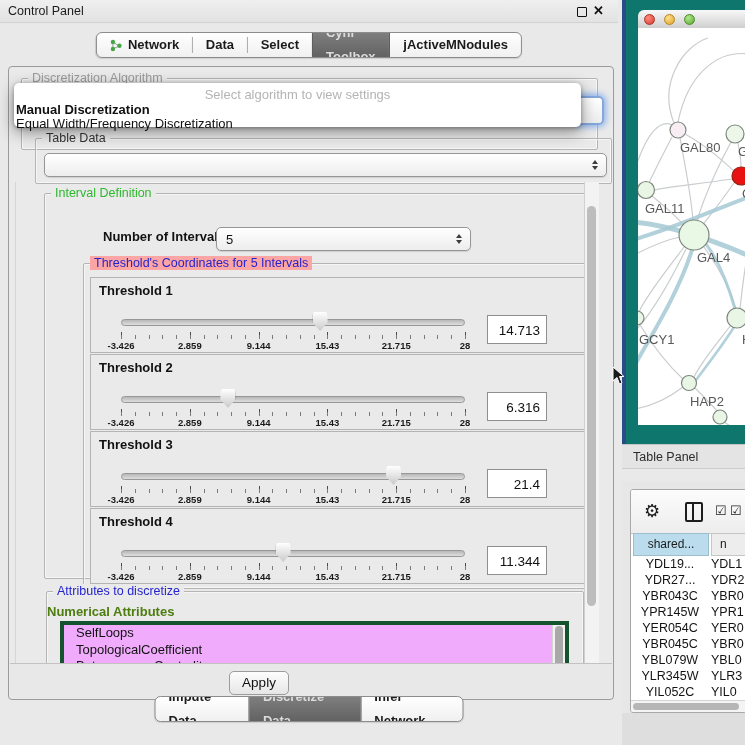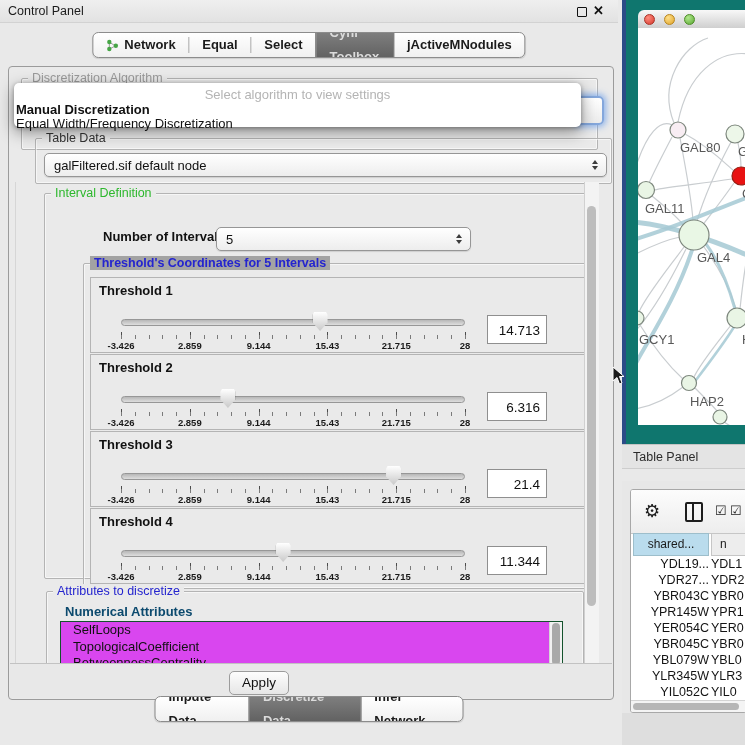--- a/index.html
+++ b/index.html
@@ -45,40 +45,40 @@
   #tabledata-combo{left:8px;top:14px;width:552px;height:22px;}
   
   #viewport{position:absolute;left:6px;top:115px;width:568px;height:482px;overflow:hidden;border-left:1px solid #d6d6d6;}
   #vscroll{position:absolute;left:575px;top:115px;width:14px;height:482px;background:#f3f3f3;border-left:1px solid #d0d0d0;}
   #vscroll .thumb{position:absolute;left:2px;top:24px;width:9px;height:400px;border-radius:5px;background:#bdbdbd;}
   #interval-group{left:28px;top:11px;width:540px;height:384px;}
   #interval-group > .group-title{color:#2db82d;}
   #noi-label{position:absolute;left:58px;top:35px;font-size:13px;font-weight:bold;color:#111;}
   #noi-combo{left:171px;top:33px;width:244px;height:22px;}
   #thr-group{left:38px;top:69px;width:524px;height:324px;}
-  #thr-group > .group-title{color:#2424cf;background:#a3a3a3;font-weight:bold;}
+  #thr-group > .group-title{color:#2424cf;background:#fca5a5;}
   .thr-box{position:absolute;left:6px;width:512px;height:74px;border:1px solid #b4b4b4;background:#eaeaea;}
   .thr-label{position:absolute;left:8px;top:5px;font-size:13px;font-weight:bold;color:#111;}
   .slider{position:absolute;left:30px;top:34px;width:345px;height:40px;}
   .track{position:absolute;left:0;top:7px;width:344px;height:7px;border-radius:4px;
     background:linear-gradient(#b7b7b7,#dedede);border:1px solid #979797;box-sizing:border-box;}
   .thumb-ptr{position:absolute;top:0;width:15px;height:19px;background:linear-gradient(#ffffff,#c9c9c9);
     clip-path:polygon(10% 0,90% 0,100% 14%,100% 55%,50% 100%,0 55%,0 14%);filter:drop-shadow(0 0 1px rgba(0,0,0,.6));}
   .ticks-major{position:absolute;left:0;top:20px;width:345px;height:7px;
     background:repeating-linear-gradient(to right,#4c4c4c 0 1px,transparent 1px 68.8px);}
   .ticks-minor{position:absolute;left:0;top:23px;width:345px;height:4px;
     background:repeating-linear-gradient(to right,#7a7a7a 0 1px,transparent 1px 13.76px);}
   .tick-labels{position:absolute;left:0;top:28px;width:344px;height:12px;}
   .tick-label{position:absolute;transform:translateX(-50%);font-size:9.5px;font-weight:bold;color:#1a1a1a;white-space:nowrap;}
   .thr-value{position:absolute;left:396px;top:37px;width:60px;height:29px;background:#fff;border:1px solid #8f8f8f;
     font-size:13.5px;color:#111;text-align:right;line-height:29px;padding-right:6px;box-sizing:border-box;}
   #attr-group{left:30px;top:409px;width:536px;height:80px;}
   #attr-group > .group-title{color:#2424cf;text-align:right;}
-  #attr-label{position:absolute;left:18px;top:12px;font-size:13px;font-weight:bold;color:#0c4a6e;}
-  #attr-list{position:absolute;left:13px;top:29px;width:501px;height:50px;background:#d946ef;border:1px solid #14532d;overflow:hidden;}
+  #attr-label{position:absolute;left:0;top:12px;font-size:13px;font-weight:bold;color:#4d7c0f;}
+  #attr-list{position:absolute;left:13px;top:29px;width:501px;height:50px;background:#f0abfc;border:4px solid #14532d;overflow:hidden;}
   .attr-item{padding-left:12px;font-size:13px;line-height:16.5px;color:#111;white-space:nowrap;}
   #attr-list .sb{position:absolute;right:0;top:0;width:12px;height:100%;background:#f1f1f1;border-left:1px solid #d5d5d5;}
   #attr-list .sb .thumb{position:absolute;left:1.5px;top:1px;width:8px;height:42px;border-radius:4px;background:#a9a9a9;}
   #panel-footer{position:absolute;left:1px;right:1px;top:596px;height:34px;background:#e8e8e8;border-top:1px solid #c2c2c2;}
   #apply-btn{position:absolute;left:219px;top:7px;width:58px;height:22px;background:linear-gradient(#fdfdfd,#e6e6e6);
     border:1px solid #9c9c9c;border-radius:5px;font-size:13.5px;color:#111;text-align:center;line-height:21px;}
   
   #net-window{position:absolute;left:622px;top:0;width:123px;height:456px;background:#0f766e;border-left:4px solid #2b4b87;box-sizing:border-box;}
   #net-titlebar{position:absolute;left:12px;top:10px;width:111px;height:18px;border-radius:6px 0 0 0;
     background:linear-gradient(#f8f8f8,#cfcfcf);border-bottom:1px solid #929292;}
@@ -99,21 +99,21 @@
   #split-icon::after{content:"";position:absolute;left:5px;top:0;width:2px;height:100%;background:#1d1d1d;}
   .chk{position:absolute;top:13px;font-size:13px;color:#1d1d1d;}
   #chk1{left:84px;} #chk2{left:99px;}
   #tp-colhead{position:absolute;left:0;top:43px;width:100%;height:23px;display:flex;}
   #col1{margin-left:2px;width:76px;background:#badced;border:1px solid #9dbecb;box-sizing:border-box;
     font-size:12px;color:#1b1b1b;text-align:center;line-height:21px;}
   #col2{margin-left:2px;flex:1;background:#ededed;border:1px solid #c6c6c6;box-sizing:border-box;
     font-size:12px;color:#1b1b1b;padding-left:8px;line-height:21px;}
   #table-rows{position:absolute;left:0;top:66px;width:100%;height:142px;overflow:hidden;}
   .trow{display:flex;height:16px;font-size:12.5px;color:#141414;}
-  .trow .c1{width:78px;text-align:right;line-height:16px;}
+  .trow .c1{width:78px;text-align:center;line-height:16px;}
   .trow .c2{padding-left:2px;line-height:16px;white-space:nowrap;}
   #hscroll{position:absolute;left:0;bottom:0;width:100%;height:11px;background:#f4f4f4;border-top:1px solid #d4d4d4;}
   #hscroll .thumb{position:absolute;left:2px;top:2px;width:106px;height:7px;border-radius:3.5px;background:#b6b6b6;}
   #below-box{position:absolute;left:622px;top:713px;width:123px;height:32px;background:#dedede;}
   
   #cursor{position:absolute;left:612px;top:366px;z-index:99;}
 </style>
 </head>
 <body>
 
@@ -133,21 +133,21 @@
           <line x1="3" y1="10" x2="9" y2="7" stroke="#9a9a9a" stroke-width="1"></line>
           <line x1="3" y1="3" x2="3" y2="10" stroke="#9a9a9a" stroke-width="1"></line>
           <circle cx="3" cy="3" r="2.2" fill="#46a546"></circle>
             <circle cx="3" cy="10" r="2.2" fill="#46a546"></circle>
             <circle cx="9.5" cy="6.8" r="2.2" fill="#46a546"></circle>
         </svg>
         <span>Network</span>
       </div>
       <div class="sep"></div>
       <div class="seg">
-        <span>Equal</span>
+        <span>Data</span>
         </div>
       <div class="sep"></div>
       <div class="seg">
         <span>Select</span>
         </div>
       <div class="seg sel">
         <span>Cyni Toolbox</span>
         </div>
       <div class="seg">
         <span>jActiveMNodules</span>
@@ -163,21 +163,20 @@
 
       <div id="algo-popup">
         <div id="popup-placeholder">Select algorithm to view settings</div>
         <div id="popup-opt-0" class="popup-opt">Manual Discretization</div>
         <div id="popup-opt-1" class="popup-opt">Equal Width/Frequency Discretization</div>
       </div>
 
       <div id="tabledata-group" class="group">
         <span class="group-title">Table Data</span>
         <div id="tabledata-combo" class="combo">
-          <span>galFiltered.sif default node</span>
           <span class="spinner">
               <i class="up"></i>
               <i class="dn"></i>
             </span>
         </div>
       </div>
 
       <div id="viewport">
         <div id="interval-group" class="group">
           <span class="group-title">Interval Definition</span>

